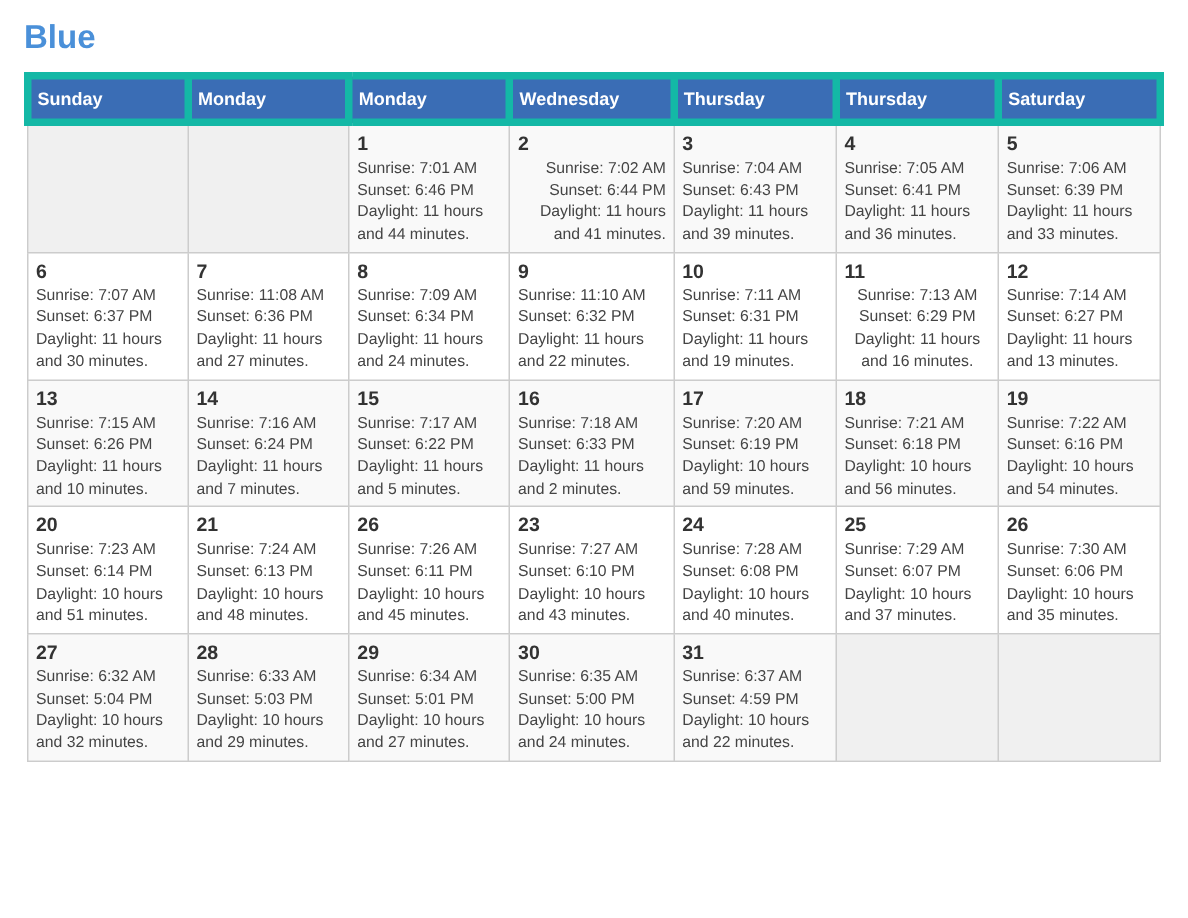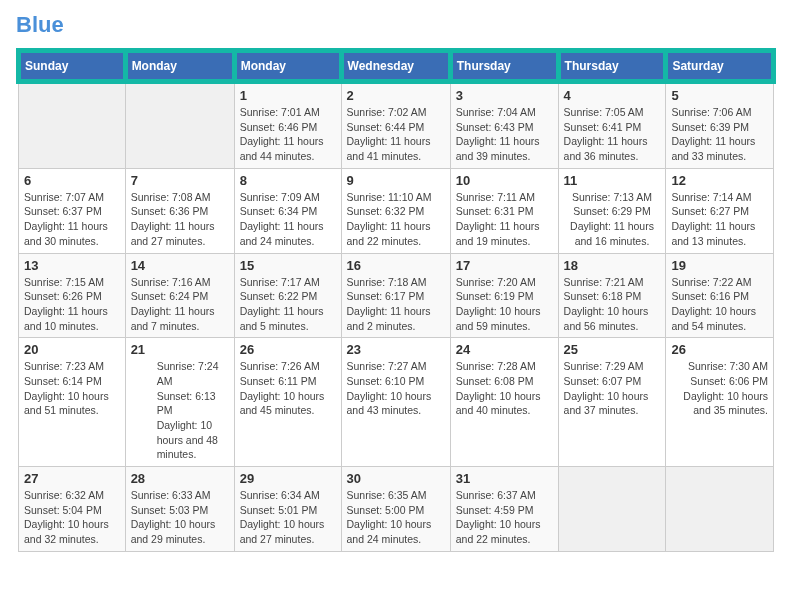--- a/index.html
+++ b/index.html
@@ -109,21 +109,21 @@
         <td class="empty-cell"></td>
         <td class="empty-cell"></td>
         <td>
           <span class="day-number">1</span>
           <div class="day-info" style="white-space: pre-line;">Sunrise: 7:01 AM
 Sunset: 6:46 PM
 Daylight: 11 hours and 44 minutes.</div>
         </td>
         <td>
           <span class="day-number">2</span>
-          <div class="day-info" style="white-space: pre-line;">Sunrise: 7:02 AM
+          <div class="day-info" style="white-space: pre-line; text-align: right;">Sunrise: 7:02 AM
 Sunset: 6:44 PM
 Daylight: 11 hours and 41 minutes.</div>
         </td>
         <td>
           <span class="day-number">3</span>
           <div class="day-info" style="white-space: pre-line;">Sunrise: 7:04 AM
 Sunset: 6:43 PM
 Daylight: 11 hours and 39 minutes.</div>
         </td>
         <td>
@@ -141,21 +141,21 @@
       </tr>
       <tr>
         <td>
           <span class="day-number">6</span>
           <div class="day-info" style="white-space: pre-line;">Sunrise: 7:07 AM
 Sunset: 6:37 PM
 Daylight: 11 hours and 30 minutes.</div>
         </td>
         <td>
           <span class="day-number">7</span>
-          <div class="day-info" style="white-space: pre-line;">Sunrise: 7:08 AM
+          <div class="day-info" style="white-space: pre-line;">Sunrise: 11:08 AM
 Sunset: 6:36 PM
 Daylight: 11 hours and 27 minutes.</div>
         </td>
         <td>
           <span class="day-number">8</span>
           <div class="day-info" style="white-space: pre-line;">Sunrise: 7:09 AM
 Sunset: 6:34 PM
 Daylight: 11 hours and 24 minutes.</div>
         </td>
         <td>
@@ -198,21 +198,21 @@
         </td>
         <td>
           <span class="day-number">15</span>
           <div class="day-info" style="white-space: pre-line;">Sunrise: 7:17 AM
 Sunset: 6:22 PM
 Daylight: 11 hours and 5 minutes.</div>
         </td>
         <td>
           <span class="day-number">16</span>
           <div class="day-info" style="white-space: pre-line;">Sunrise: 7:18 AM
-Sunset: 6:17 PM
+Sunset: 6:33 PM
 Daylight: 11 hours and 2 minutes.</div>
         </td>
         <td>
           <span class="day-number">17</span>
           <div class="day-info" style="white-space: pre-line;">Sunrise: 7:20 AM
 Sunset: 6:19 PM
 Daylight: 10 hours and 59 minutes.</div>
         </td>
         <td>
           <span class="day-number">18</span>
@@ -229,21 +229,21 @@
       </tr>
       <tr>
         <td>
           <span class="day-number">20</span>
           <div class="day-info" style="white-space: pre-line;">Sunrise: 7:23 AM
 Sunset: 6:14 PM
 Daylight: 10 hours and 51 minutes.</div>
         </td>
         <td>
           <span class="day-number">21</span>
-          <div class="day-info" style="white-space: pre-line; margin-left: 26px;">Sunrise: 7:24 AM
+          <div class="day-info" style="white-space: pre-line;">Sunrise: 7:24 AM
 Sunset: 6:13 PM
 Daylight: 10 hours and 48 minutes.</div>
         </td>
         <td>
           <span class="day-number">26</span>
           <div class="day-info" style="white-space: pre-line;">Sunrise: 7:26 AM
 Sunset: 6:11 PM
 Daylight: 10 hours and 45 minutes.</div>
         </td>
         <td>
@@ -259,21 +259,21 @@
 Daylight: 10 hours and 40 minutes.</div>
         </td>
         <td>
           <span class="day-number">25</span>
           <div class="day-info" style="white-space: pre-line;">Sunrise: 7:29 AM
 Sunset: 6:07 PM
 Daylight: 10 hours and 37 minutes.</div>
         </td>
         <td>
           <span class="day-number">26</span>
-          <div class="day-info" style="white-space: pre-line; text-align: right;">Sunrise: 7:30 AM
+          <div class="day-info" style="white-space: pre-line;">Sunrise: 7:30 AM
 Sunset: 6:06 PM
 Daylight: 10 hours and 35 minutes.</div>
         </td>
       </tr>
       <tr>
         <td>
           <span class="day-number">27</span>
           <div class="day-info" style="white-space: pre-line;">Sunrise: 6:32 AM
 Sunset: 5:04 PM
 Daylight: 10 hours and 32 minutes.</div>

